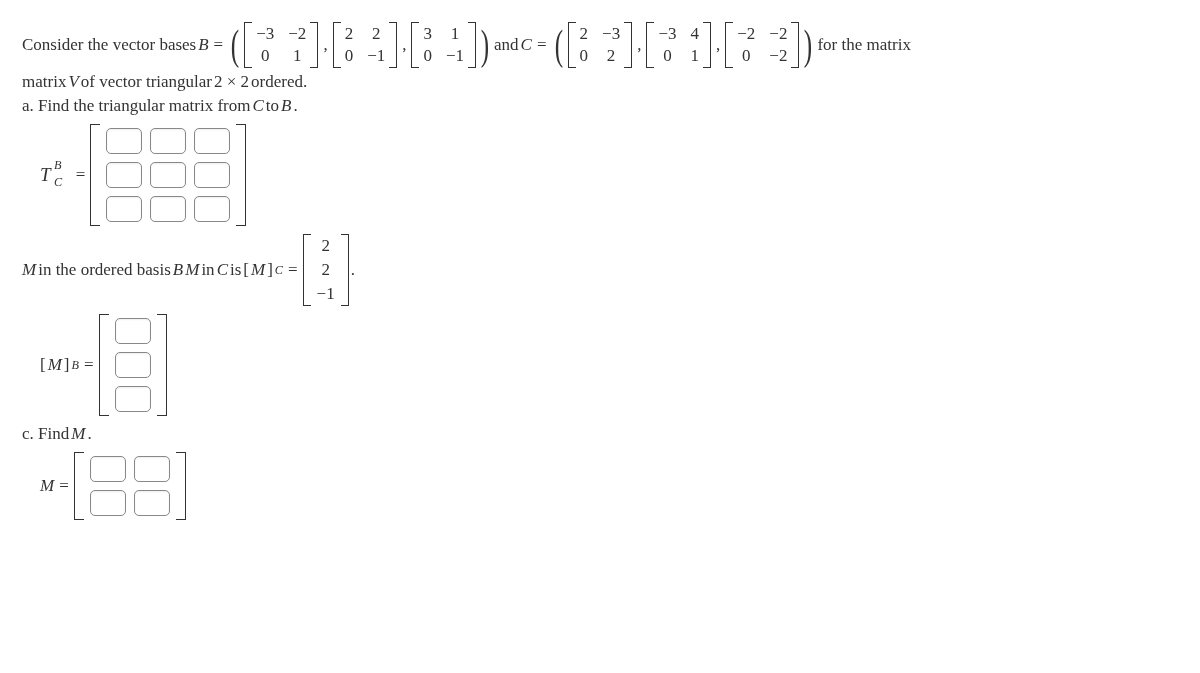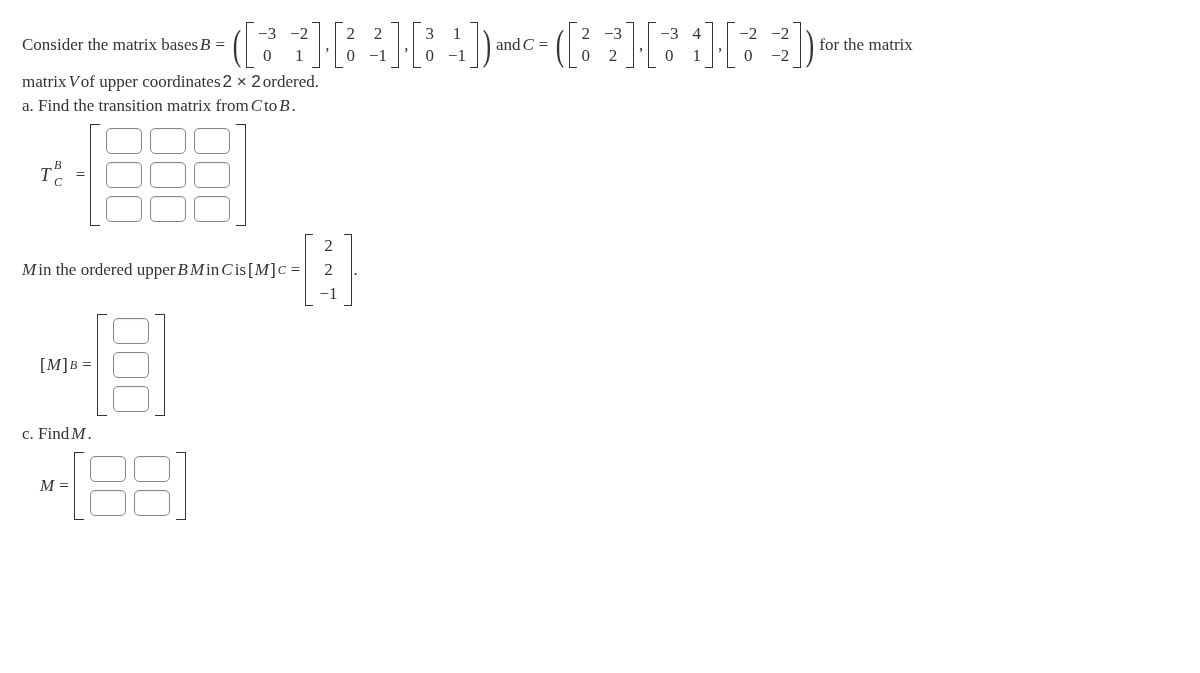--- a/index.html
+++ b/index.html
@@ -11,21 +11,21 @@
     background: #fff;
   }
   .line {
     display: flex;
     align-items: center;
     flex-wrap: wrap;
     gap: 2px;
     margin: 4px 0;
   }
   .mi { font-style: italic; font-family: "Times New Roman", serif; }
-  .mn { font-family: Liberation Sans, sans-serif; }
+  .mn { font-family: Liberation Serif, serif; }
   .op { font-family: "Times New Roman", serif; padding: 0 3px; }
   .bigparen { font-size: 42px; line-height: 42px; font-family: "Times New Roman", serif; display:inline-block; transform: scaleX(0.6); }
 
   .mat2 {
     display: inline-grid;
     grid-template-columns: auto auto;
     column-gap: 14px;
     row-gap: 2px;
     text-align: center;
     padding: 2px 4px;
@@ -97,21 +97,21 @@
 
   .sub { font-size: 0.72em; vertical-align: sub; font-style: italic; }
   .sup { font-size: 0.72em; vertical-align: super; font-style: italic; }
 
   .indent { margin-left: 18px; margin-top: 8px; margin-bottom: 8px; }
 </style>
 </head>
 <body>
 
 <div class="line">
-  <span>Consider the matrix bases </span>
+  <span>Consider the vector bases </span>
   <span class="mi">B</span>
   <span class="op">=</span>
   <span class="bigparen">(</span>
 
   <span class="br-wrap">
     <span class="br left"></span>
     <span class="mat2">
       <span>−3</span>
         <span>−2</span>
       <span>0</span>
@@ -185,27 +185,27 @@
     <span class="br right"></span>
   </span>
 
   <span class="bigparen">)</span>
   <span> for the matrix</span>
 </div>
 
 <div class="line">
   <span>matrix </span>
   <span class="mi">V</span>
-  <span> of upper coordinates </span>
+  <span> of vector triangular </span>
   <span class="mn">2 × 2</span>
   <span> ordered.</span>
 </div>
 
 <div class="line">
-  <span>a. Find the transition matrix from </span>
+  <span>a. Find the triangular matrix from </span>
   <span class="mi">C</span>
   <span> to </span>
   <span class="mi">B</span>
   <span>.</span>
 </div>
 
 <div class="line indent">
   <span style="position:relative; display:inline-block;">
     <span class="mi" style="font-size:19px;">T</span>
     <span class="sup" style="position:absolute; top:-6px; left:14px;">B</span>
@@ -225,21 +225,21 @@
       <span class="answerbox"></span>
       <span class="answerbox"></span>
       <span class="answerbox"></span>
     </span>
     <span class="big-br right"></span>
   </span>
 </div>
 
 <div class="line">
   <span class="mi">M</span>
-  <span> in the ordered upper </span>
+  <span> in the ordered basis </span>
   <span class="mi">B</span>
   <span class="mi">M</span>
   <span> in </span>
   <span class="mi">C</span>
   <span> is </span>
   <span class="mn">[</span>
     <span class="mi">M</span>
     <span class="mn">]</span>
     <span class="sub">C</span>
   <span class="op">=</span>

